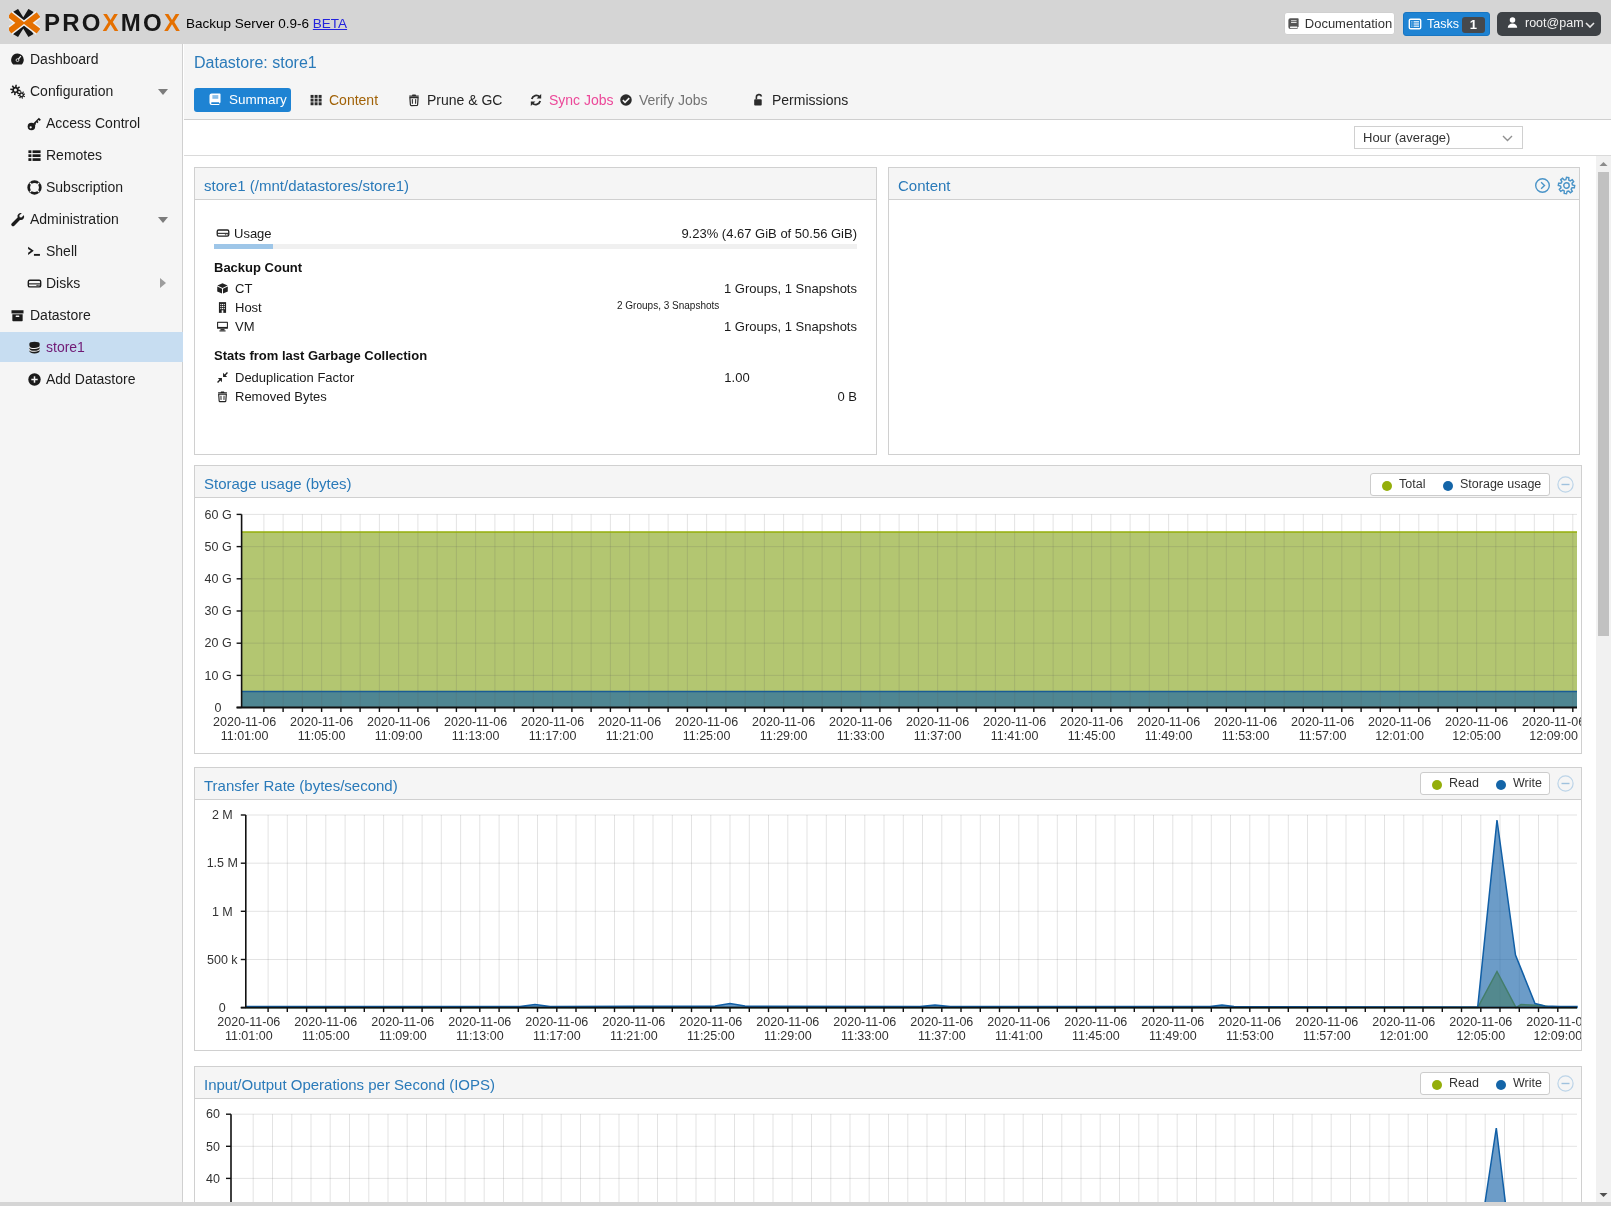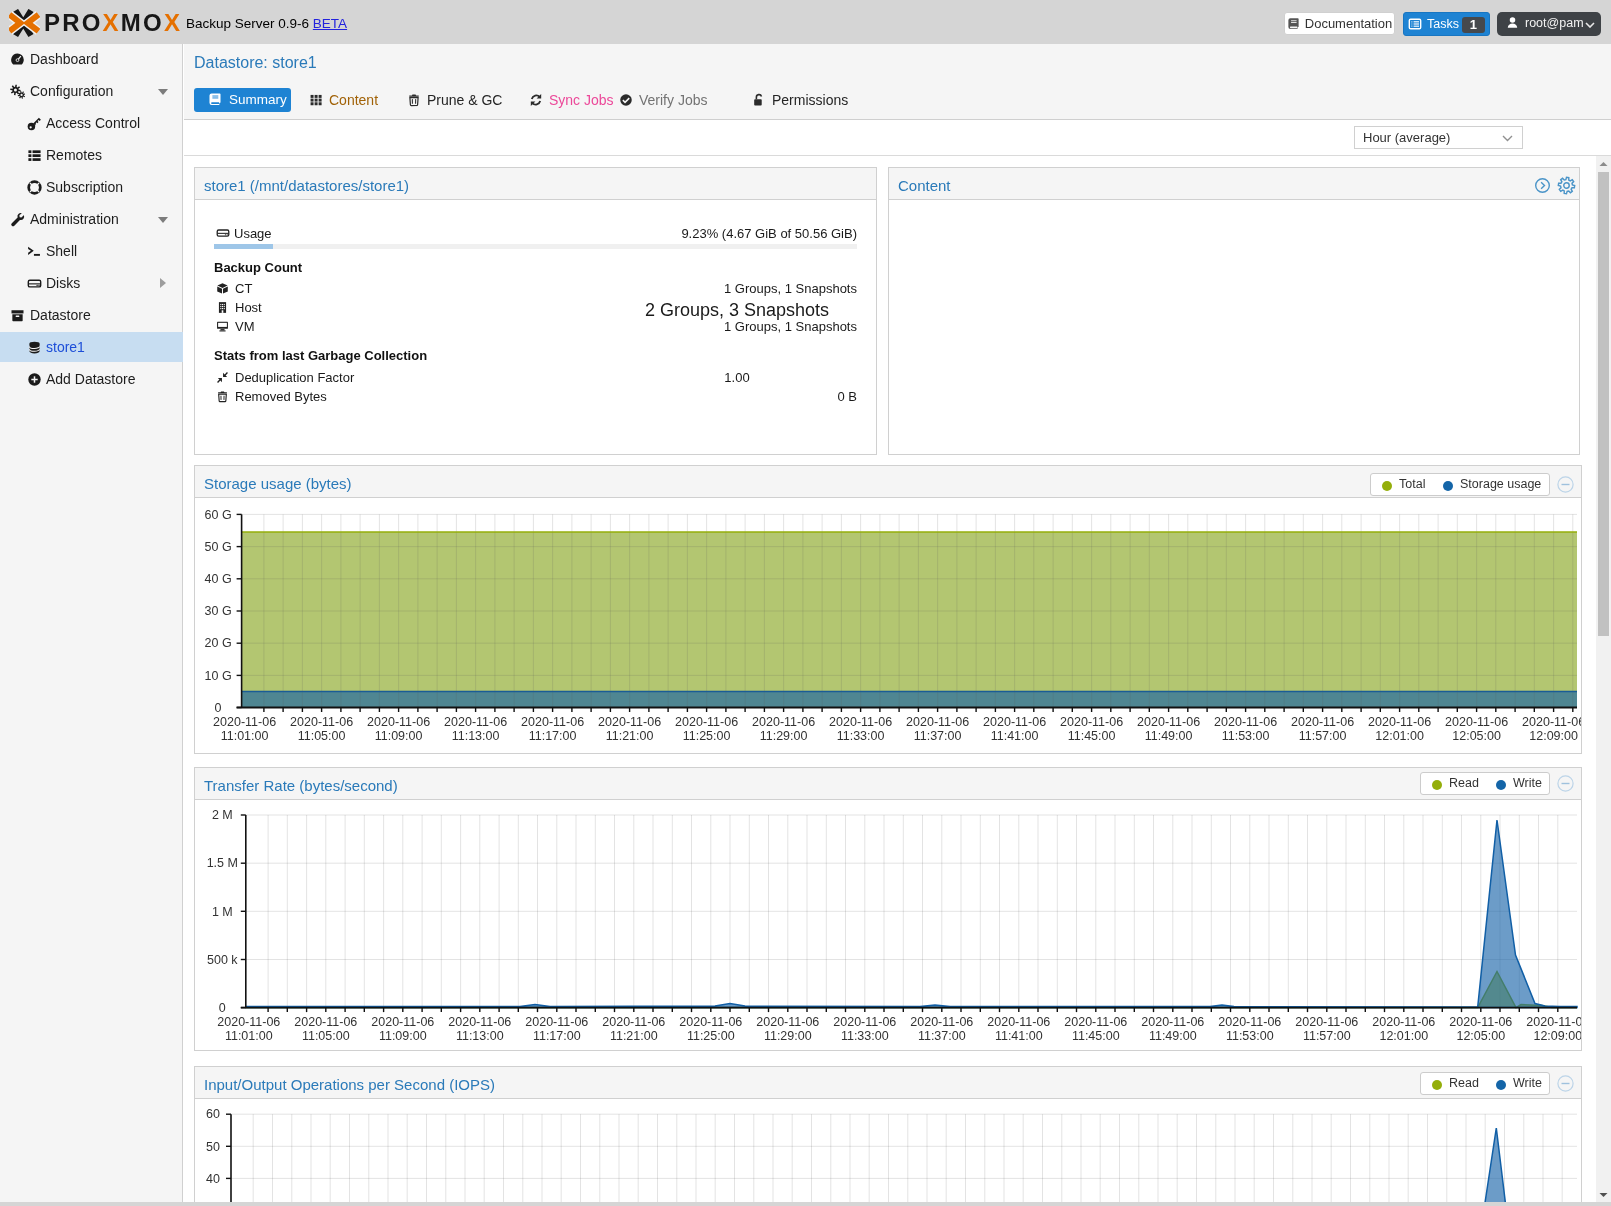--- a/index.html
+++ b/index.html
@@ -118,21 +118,21 @@
 <div class="abs" style="left:30px;top:307px;font-size:14px;color:#1d1d1d">Datastore</div>
 <div class="abs" style="left:0;top:332px;width:183px;height:30px;background:#c7ddf1"></div>
 <div class="abs" style="left:27px;top:340px">
     <svg width="15" height="15" viewBox="0 0 16 16" style="">
       <path d="M2.6 3.9v8.2c0 1.2 2.4 2.2 5.4 2.2s5.4-1 5.4-2.2V3.9z" fill="#1b1b1b"></path>
       <ellipse cx="8" cy="3.9" rx="5.4" ry="2.1" fill="#1b1b1b"></ellipse>
       <path d="M2.6 6.8c0 1.2 2.4 2.2 5.4 2.2s5.4-1 5.4-2.2" fill="none" stroke="#f5f5f5" stroke-width="1.1"></path>
       <path d="M2.6 9.8c0 1.2 2.4 2.2 5.4 2.2s5.4-1 5.4-2.2" fill="none" stroke="#f5f5f5" stroke-width="1.1"></path>
     </svg>
   </div>
-<div class="abs" style="left:46px;top:339px;font-size:14px;color:#1d4ed8">store1</div>
+<div class="abs" style="left:46px;top:339px;font-size:14px;color:#701a75">store1</div>
 <div class="abs" style="left:27px;top:372px">
     <svg width="15" height="15" viewBox="0 0 16 16" style="">
       <circle cx="8" cy="8" r="6.6" fill="#1b1b1b"></circle>
       <rect x="4.6" y="7.2" width="6.8" height="1.6" fill="#f5f5f5"></rect>
       <rect x="7.2" y="4.6" width="1.6" height="6.8" fill="#f5f5f5"></rect>
     </svg>
   </div>
 <div class="abs" style="left:46px;top:371px;font-size:14px;color:#1d1d1d">Add Datastore</div>
 <div class="abs" style="left:184px;top:44px;width:1427px;height:76px;background:#f5f5f5;border-bottom:1px solid #cfcfcf"></div>
 <div class="abs" style="left:194px;top:54px;font-size:16px;color:#2a7ab9">Datastore: store1</div>
@@ -211,21 +211,21 @@
       <rect x="5.3" y="6.1" width="1.3" height="1.5" fill="#fff"></rect>
       <rect x="7.4" y="6.1" width="1.3" height="1.5" fill="#fff"></rect>
       <rect x="9.5" y="6.1" width="1.3" height="1.5" fill="#fff"></rect>
       <rect x="5.3" y="8.6" width="1.3" height="1.5" fill="#fff"></rect>
       <rect x="7.4" y="8.6" width="1.3" height="1.5" fill="#fff"></rect>
       <rect x="9.5" y="8.6" width="1.3" height="1.5" fill="#fff"></rect>
       <rect x="7" y="11.4" width="2" height="3.2" fill="#fff"></rect>
     </svg>
   </div>
 <div class="abs" style="left:235px;top:300px;font-size:13px;color:#1a1a1a">Host</div>
-<div class="abs" style="left:617px;top:300px;width:240px;font-size:18px;color:#1a1a1a;text-align:center">2 Groups, 3 Snapshots</div>
+<div class="abs" style="left:617px;top:300px;width:240px;font-size:10px;color:#1a1a1a;text-align:left">2 Groups, 3 Snapshots</div>
 <div class="abs" style="left:216px;top:320px">
     <svg width="13" height="13" viewBox="0 0 16 16" style="">
       <rect x="1.3" y="2.2" width="13.4" height="8.6" rx="0.8" fill="#222"></rect>
       <rect x="2.6" y="3.5" width="10.8" height="5" fill="#fff"></rect>
       <rect x="5.5" y="11.2" width="5" height="1.6" fill="#222"></rect>
       <rect x="4.2" y="12.8" width="7.6" height="1.3" fill="#222"></rect>
     </svg>
   </div>
 <div class="abs" style="left:235px;top:319px;font-size:13px;color:#1a1a1a">VM</div>
 <div class="abs" style="left:617px;top:319px;width:240px;font-size:13px;color:#1a1a1a;text-align:right">1 Groups, 1 Snapshots</div>

